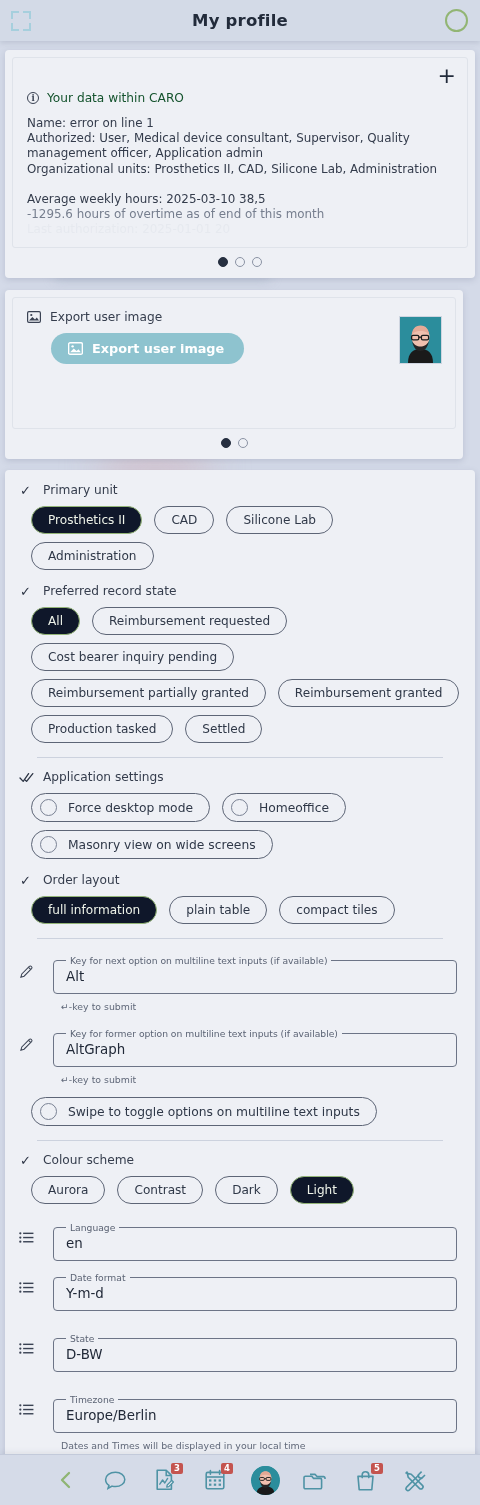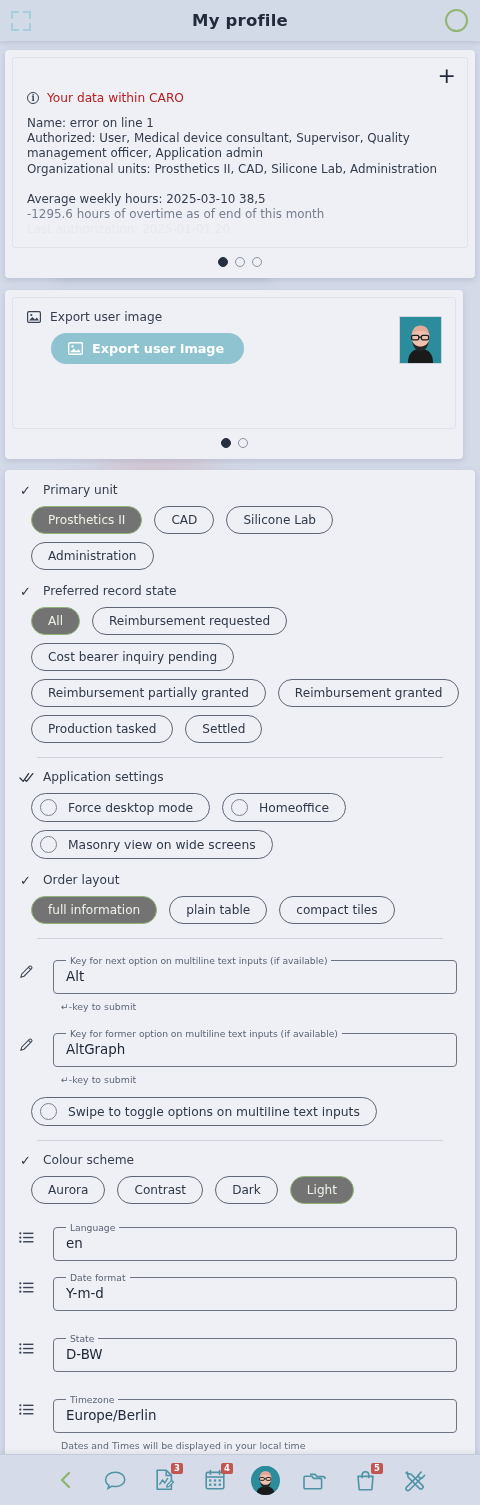--- a/index.html
+++ b/index.html
@@ -55,21 +55,21 @@
   .inner-pane {
     border: 1px solid #dfe3ea; border-radius: 3px;
     padding: 12px 14px 10px 14px; position: relative;
     min-height: 186px;
   }
   .plus-btn {
     position: absolute; right: 11px; top: 7px;
     font-size: 22px; line-height: 1; color: #222b3b; font-weight: 500;
   }
   .pane-head { display: flex; align-items: center; gap: 8px; margin-top: 21px; }
-  .pane-head .lbl { font-size: 12.2px; color: #b91c1c; }
+  .pane-head .lbl { font-size: 12.2px; color: #14532d; }
   .circ-i {
     width: 12px; height: 12px; border-radius: 50%; border: 1.2px solid #3a4253;
     font-size: 8.5px; line-height: 10px; text-align: center; font-weight: bold; color: #3a4253;
     font-family: "DejaVu Serif", serif; flex: none;
   }
   .body-text { margin-top: 11px; font-size: 11.9px; line-height: 15.2px; color: #343c4c; }
   .body-text .muted { color: #767e8e; }
   .fade-line { color: #e6e9ef; font-size: 11.9px; line-height: 15.2px; }
 
   .dots { display: flex; gap: 7px; justify-content: center; padding: 9px 0 7px 0; }
@@ -102,21 +102,21 @@
   .sect-head { display: flex; align-items: center; gap: 11px; margin-bottom: 9px; }
   .sect-head .txt { font-size: 12.2px; color: #353d4d; }
   .ck { width: 13px; font-size: 13px; color: #2c3444; line-height: 13px; flex: none; text-align: center;}
 
   .chips { display: flex; flex-wrap: wrap; gap: 8px 12px; margin: 0 0 14px 12px; }
   .chip {
     border: 1px solid #5d6576; border-radius: 14px;
     padding: 6px 16px; font-size: 12.1px; color: #2f3848;
     background: transparent; font-family: inherit; cursor: pointer; white-space: nowrap;
   }
-  .chip.sel { background: #737373; border-color: #93b477; color: #eef3e9; }
+  .chip.sel { background: #0f172a; border-color: #93b477; color: #eef3e9; }
 
   .chip-radio {
     display: inline-flex; align-items: center; gap: 11px;
     border: 1px solid #5d6576; border-radius: 17px;
     padding: 5px 16px 5px 8px; font-size: 12.3px; color: #2f3848;
     background: transparent; font-family: inherit; cursor: pointer; white-space: nowrap;
   }
   .chip-radio .ring { width: 17px; height: 17px; border-radius: 50%; border: 1.4px solid #7a8294; flex: none; }
 
   .rule { height: 1px; background: #ccd2de; margin: 4px 18px 12px 18px; }

